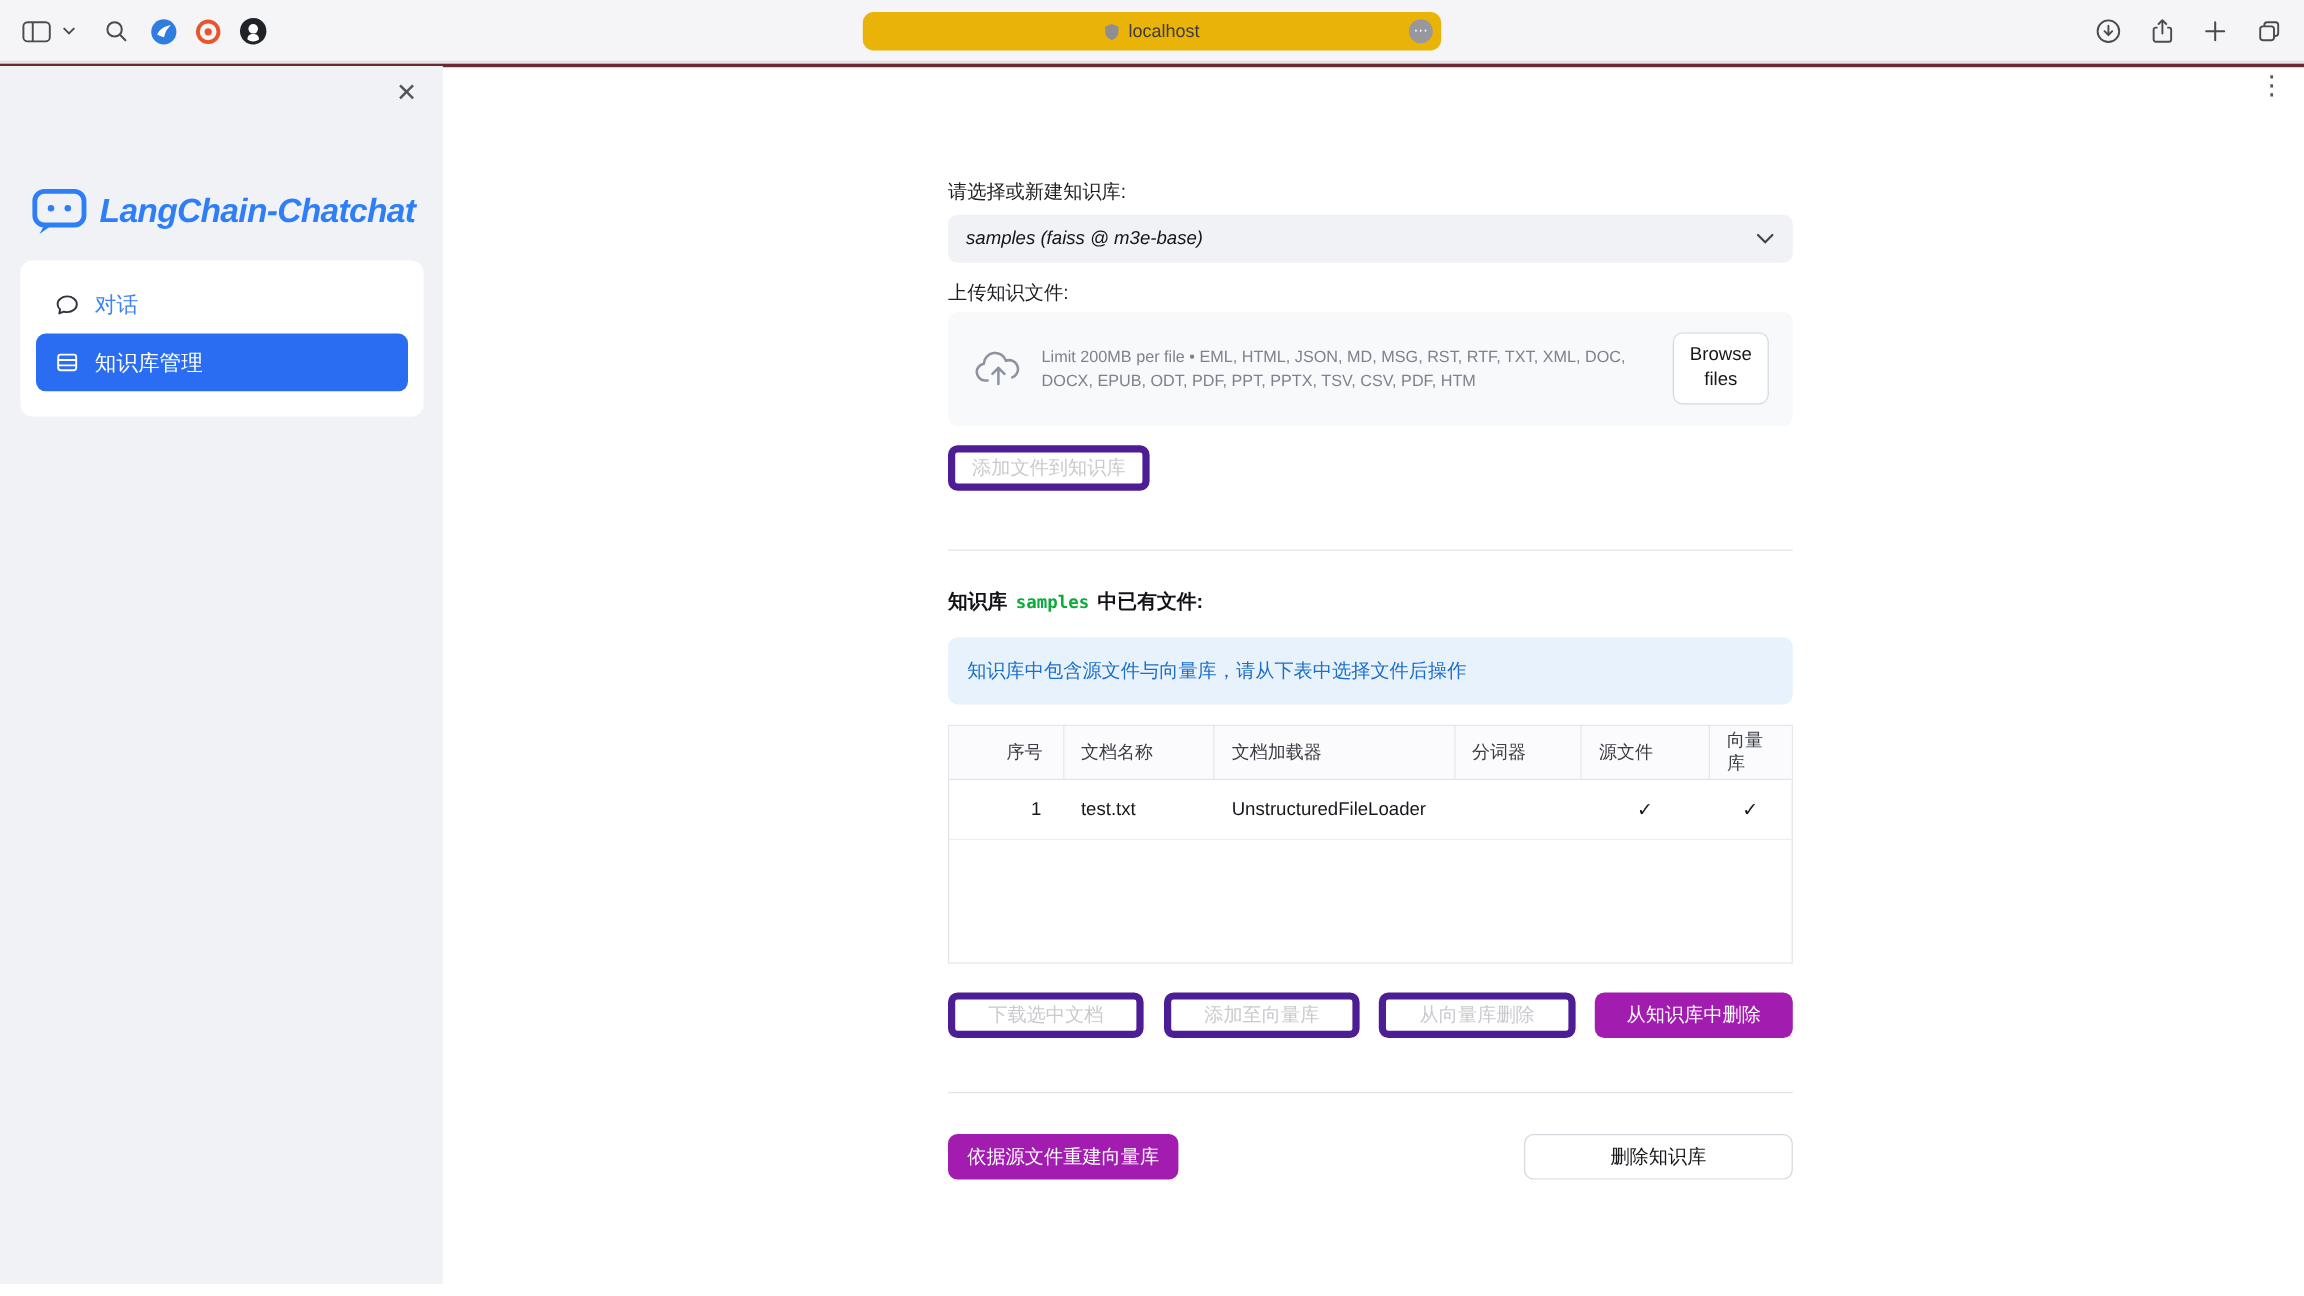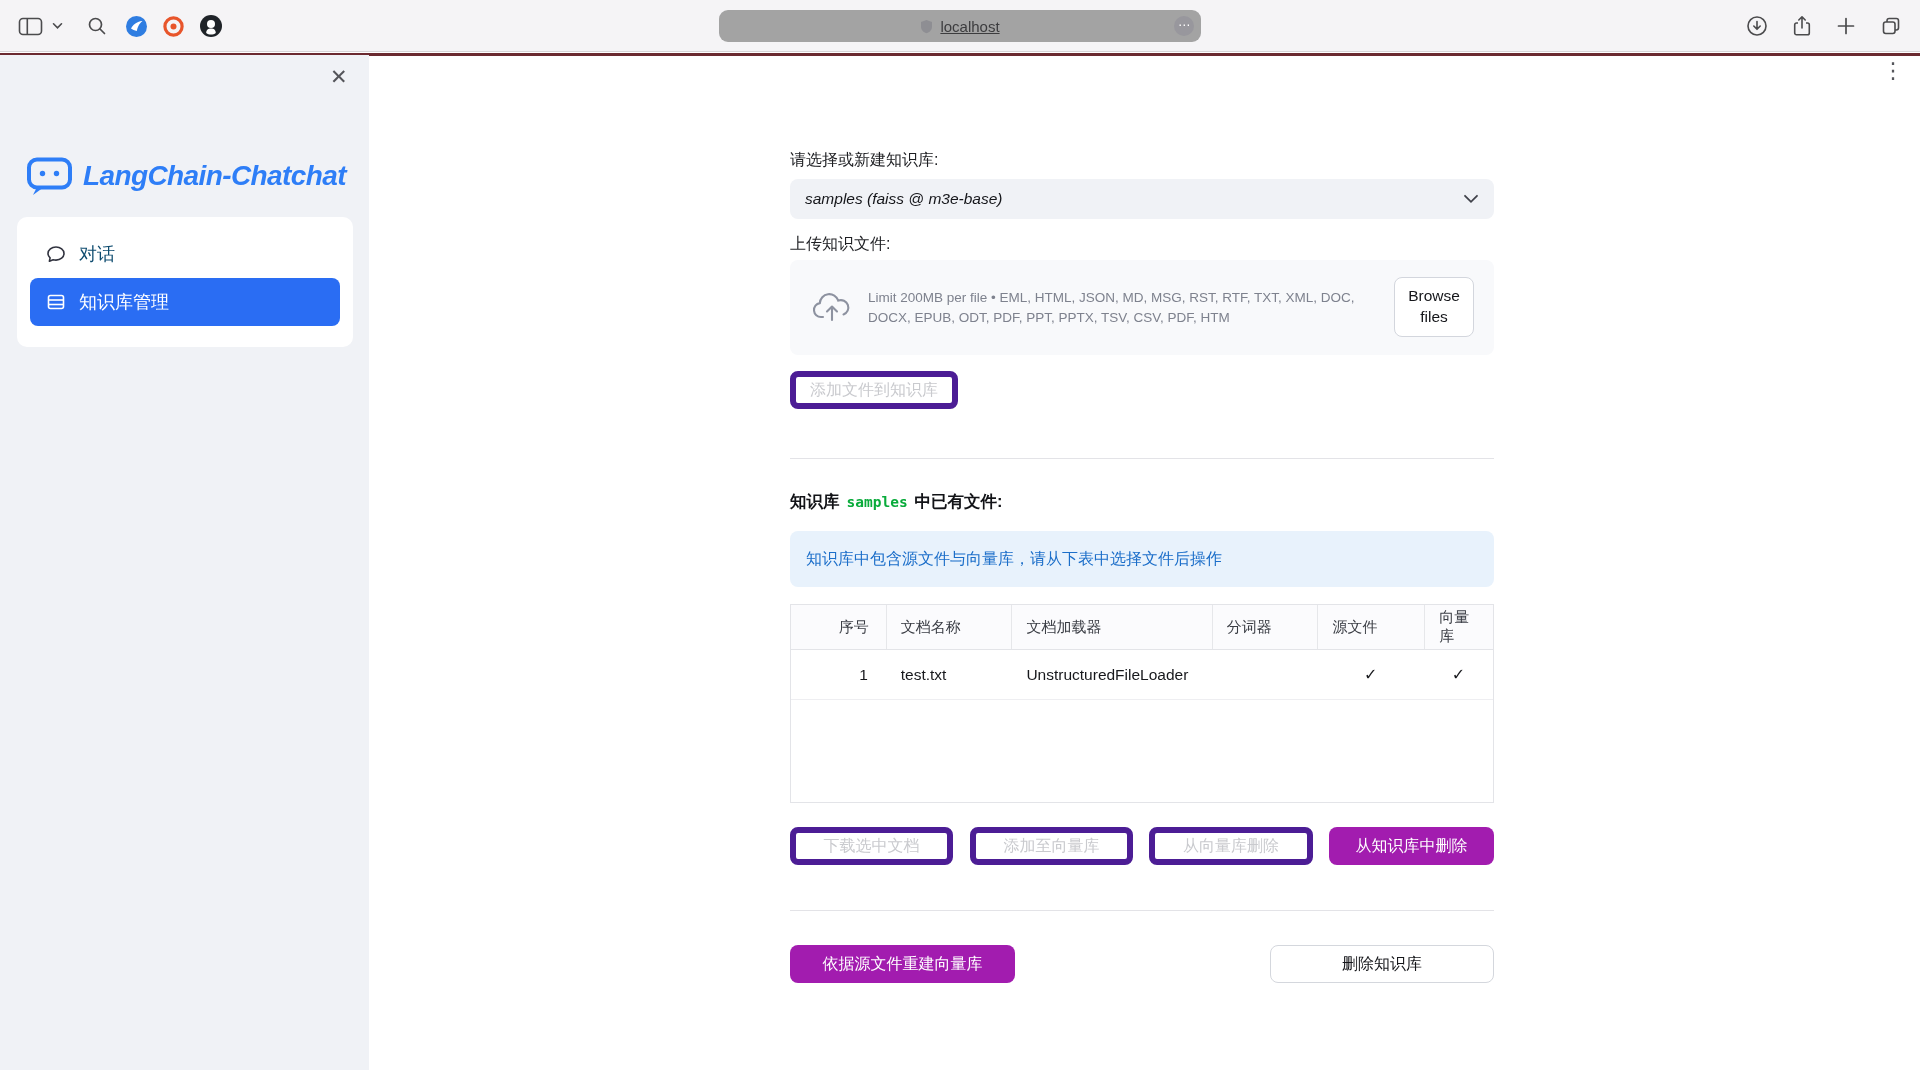--- a/index.html
+++ b/index.html
@@ -10,33 +10,33 @@
   
   .toolbar { position:absolute; top:0; left:0; right:0; height:52px; background:#f5f4f6; border-bottom:1px solid #d6d4d6; }
   .accent-line { position:absolute; top:53px; left:0; right:0; height:3px; background:#6b2a30; }
   .tb-left { position:absolute; left:14px; top:0; height:52px; display:flex; align-items:center; }
   .tb-btn { background:none; border:none; display:flex; align-items:center; cursor:pointer; padding:4px; }
   .tb-chevron { margin-left:1px; }
   .tb-search { margin-left:16px; }
   .app-ic { margin-left:14px; display:flex; align-items:center; cursor:pointer; }
   .tb-right { position:absolute; right:14px; top:0; height:52px; display:flex; align-items:center; gap:16px; }
   .urlbar { position:absolute; left:50%; top:10px; transform:translateX(-50%); width:482px; height:32px;
-            background:#a3a3a3; border-radius:9px; display:flex; align-items:center; justify-content:center;
-            gap:7px; color:#3c3c3e; font-size:15px; cursor:text;text-decoration:underline; }
+            background:#eab308; border-radius:9px; display:flex; align-items:center; justify-content:center;
+            gap:7px; color:#3c3c3e; font-size:15px; cursor:text; }
   .more-circle { position:absolute; right:7px; top:6px; width:20px; height:20px; border-radius:50%;
                  background:#98979d; color:#fff; font-size:12px; line-height:19px; text-align:center; cursor:pointer; }
 
   
   .sidebar { position:absolute; top:55px; left:0; width:369px; height:1015px; background:#f0f2f6; }
   .close-btn { position:absolute; left:330px; top:10px; font-size:21px; color:#54555a; background:none; border:none; cursor:pointer; }
   .logo { position:absolute; left:26px; top:100px; display:flex; align-items:center; gap:10px; }
   .logo-text { font-size:28px; font-weight:bold; font-style:italic; color:#2e7ef7; letter-spacing:-0.6px; white-space:nowrap; }
   .menu-card { position:absolute; left:17px; top:162px; width:336px; height:130px; background:#fff; border-radius:10px; padding:13px; }
   .menu-item { height:48px; display:flex; align-items:center; gap:13px; padding:0 16px; border-radius:8px;
-               font-size:18px; color:#0c4a6e; cursor:pointer; }
+               font-size:18px; color:#3b82f6; cursor:pointer; }
   .menu-item.active { background:#2a6df3; color:#fff; }
 
   
   .kebab { position:absolute; left:1882px; top:58px; font-size:22px; color:#55565b; background:none; border:none; cursor:pointer; }
   .lbl { position:absolute; left:790px; font-size:16px; color:#1d1e22; }
   .lbl-select { top:150px; }
   .lbl-upload { top:234px; }
   .selectbox { position:absolute; left:790px; top:179px; width:704px; height:40px; background:#f0f2f6;
                border-radius:8px; display:flex; align-items:center; padding:0 15px; font-size:15.5px; color:#15161a; cursor:pointer;font-style:italic; }
   .selectbox .chev { margin-left:auto; display:flex; }
@@ -69,21 +69,21 @@
   .g-hc { display:flex; align-items:center; padding:0 14px; color:#3a3d44; font-size:15px; font-weight:500; border-left:1px solid #e6e7ea; cursor:pointer; }
   .g-hc:first-child { border-left:none; justify-content:flex-end; padding-right:17px; }
   .g-row { display:flex; height:50px; border-bottom:1px solid #eeeef1; align-items:stretch; color:#17181c; font-size:15.5px; cursor:pointer; }
   .g-rc { display:flex; align-items:center; padding:0 15px; }
   .c0 { width:95px; } .c1 { width:126px; } .c2 { width:201px; } .c3 { width:106px; } .c4 { width:107px; } .c5 { width:69px; }
   .g-rc.c0 { justify-content:flex-end; padding-right:18px; }
   .g-rc.c4, .g-rc.c5 { justify-content:center; font-size:16px; }
 
   .act { position:absolute; top:827px; height:38px; }
   .a1 { left:790px; width:163px; } .a2 { left:970px; width:163px; } .a3 { left:1149px; width:164px; } .a4 { left:1329px; width:165px; }
-  .rebuild { position:absolute; left:790px; top:945px; width:225px; height:38px; }
+  .rebuild { position:absolute; left:790px; top:945px; width:192px; height:38px; }
   .delkb { position:absolute; left:1270px; top:945px; width:224px; height:38px; }
 
   svg { display:block; }
 </style>
 </head>
 <body>
 
 <div class="page">
 
   <div class="toolbar">

